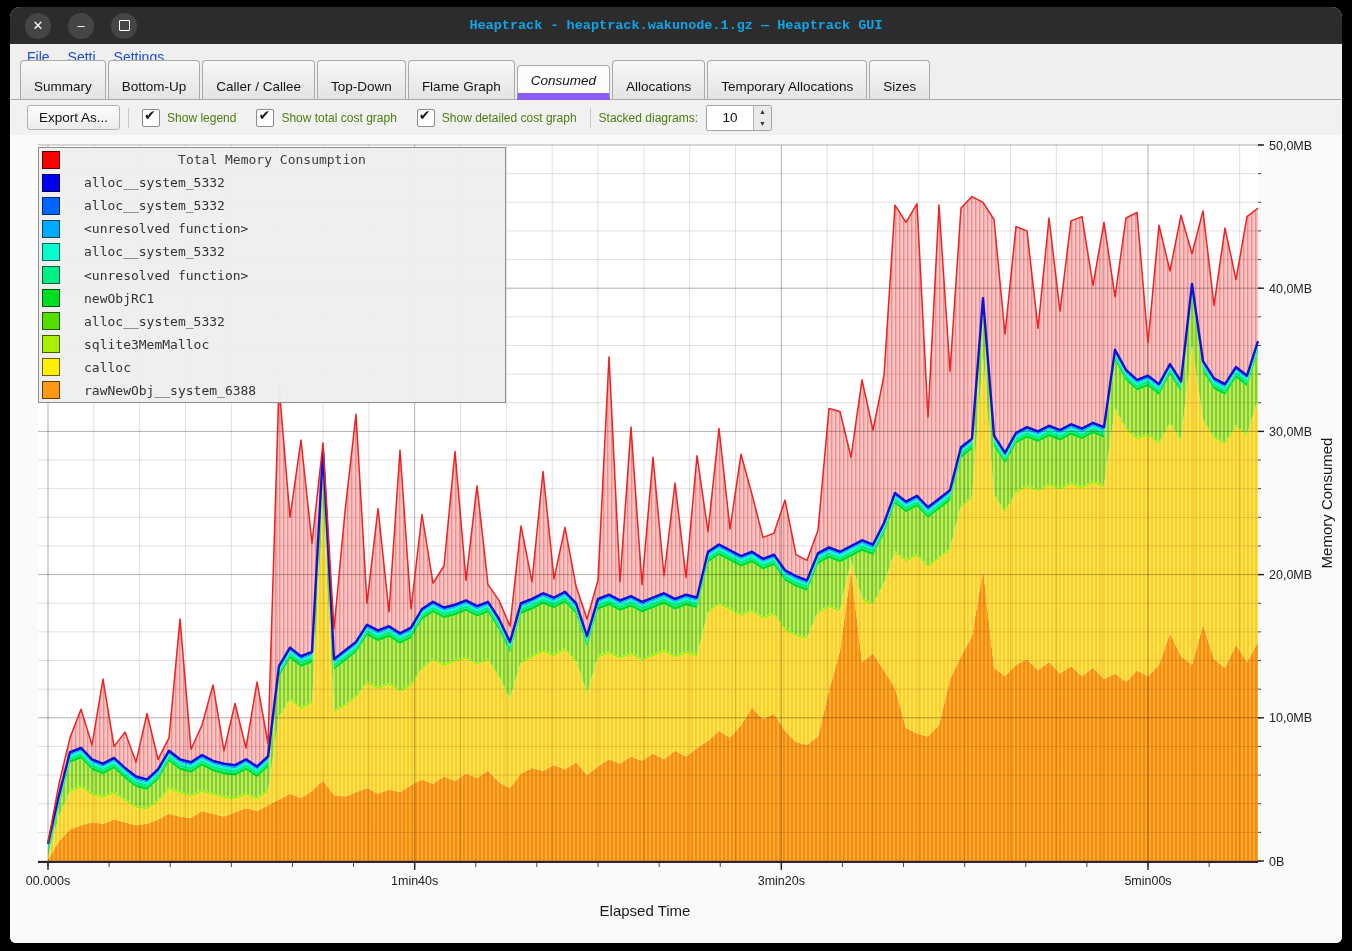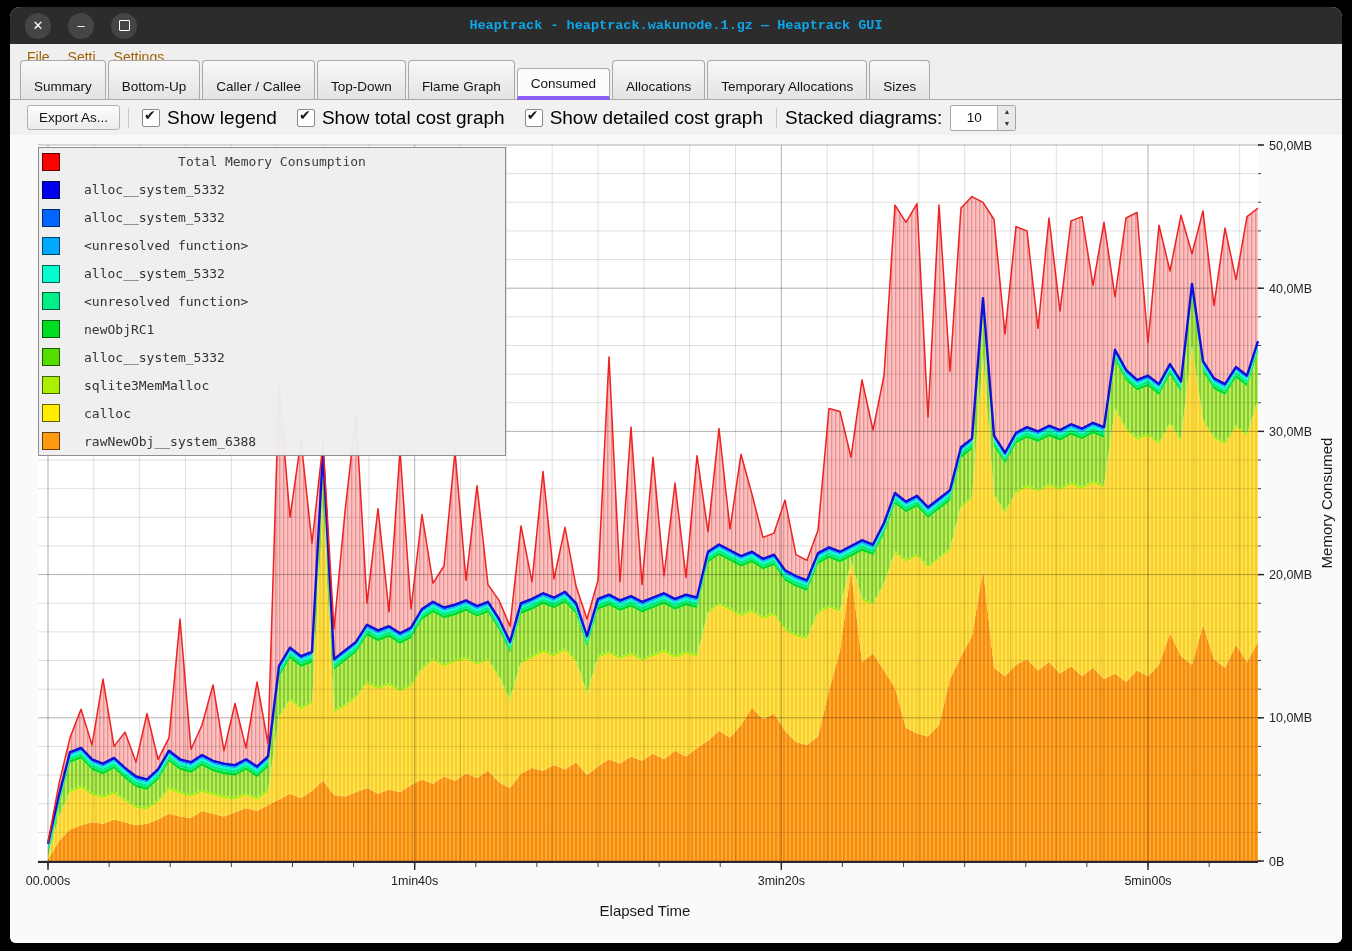--- a/index.html
+++ b/index.html
@@ -8,43 +8,43 @@
     border-radius:10px 10px 6px 6px;overflow:hidden;}
   
   .titlebar{position:relative;height:37px;background:#2c2c2c;display:flex;align-items:center;}
   .winbtns{display:flex;gap:17px;margin-left:15px;}
   .winbtn{width:26px;height:26px;border-radius:50%;background:#454545;color:#fff;display:flex;
     align-items:center;justify-content:center;font-size:13px;cursor:default;}
   .winbtn .sq{width:9px;height:9px;border:1.5px solid #fff;border-radius:1px;display:block;}
   .wtitle{position:absolute;left:0;right:0;text-align:center;color:#0ea5e9;font-weight:bold;font-size:13.5px;font-family:Liberation Mono, monospace;}
   
   .menubar{height:26px;background:#efefef;display:flex;align-items:center;padding-left:8px;}
-  .menuitem{font-size:14px;color:#a16207;padding:3px 9px;}
+  .menuitem{font-size:14px;color:#1d4ed8;padding:3px 9px;}
   .menuitem u{text-decoration:underline;text-underline-offset:2px;}
   
   .tabbar{height:29px;background:#efefef;border-bottom:1px solid #a9a9a9;display:flex;align-items:flex-end;padding-left:10px;}
   .tab{font-size:13.5px;color:#141414;padding:18px 13px 5px;border:1px solid #a9a9a9;border-bottom:none;
     border-radius:4px 4px 0 0;background:linear-gradient(#f8f8f8,#e3e3e3);margin-right:2px;white-space:nowrap;}
-  .tab.active{background:#fcfcfc;padding-top:7px;margin-bottom:-1px;border-bottom:4px solid #8b5cf6;}
+  .tab.active{background:#fcfcfc;padding-top:7px;margin-bottom:-1px;border-bottom:7px solid #8b5cf6;font-style:italic;}
   
   .toolbar{height:35px;background:#f1f1f1;display:flex;align-items:center;padding-left:17px;gap:8px;}
   .btn{font-size:13.5px;color:#111;padding:4px 11px;border:1px solid #b2b2b2;border-radius:3px;
     background:linear-gradient(#fcfcfc,#ececec);}
   .tsep{width:1px;height:20px;background:#cscscs;background:#c9c9c9;}
   .cb{display:flex;align-items:center;gap:7px;padding:0 5px;}
   .cbbox{width:16px;height:16px;background:#fff;border:1px solid #8d8d8d;border-radius:2px;position:relative;}
   .cbbox .chk{position:absolute;left:1px;top:-3px;font-size:14px;color:#1a1a1a;}
-  .cblabel{font-size:19px;color:#000000;}
+  .cblabel{font-size:12px;color:#4d7c0f;}
   .spin{display:flex;border:1px solid #a6a6a6;border-radius:2px;background:#fff;height:24px;}
   .spinval{width:46px;font-size:13.5px;color:#111;display:flex;align-items:center;justify-content:center;}
   .spinarrows{width:17px;border-left:1px solid #b5b5b5;display:flex;flex-direction:column;background:#e9e9e9;}
   .spinarrows div{flex:1;font-size:7px;color:#333;display:flex;align-items:center;justify-content:center;}
   
   .chartarea{position:relative;background:#fafafa;height:812px;}
-  .legend{position:absolute;left:28px;top:12px;width:468px;height:309px;background:rgba(238,238,238,0.96);
+  .legend{position:absolute;left:28px;top:12px;width:468px;height:256px;background:rgba(238,238,238,0.96);
     border:1px solid #8f8f8f;box-sizing:border-box;font-family:"DejaVu Sans Mono",monospace;font-size:13px;color:#333;
     display:flex;flex-direction:column;}
   .lrow{flex:1;display:flex;align-items:center;padding-left:3px;}
   .lswatch{width:18px;height:18px;border:1px solid rgba(0,0,0,0.6);box-sizing:border-box;flex:none;}
   .llabel{margin-left:24px;white-space:pre;}
   .ltitle{flex:1;text-align:center;color:#3c3c3c;margin-right:21px;}
 </style>
 </head>
 <body>
 

